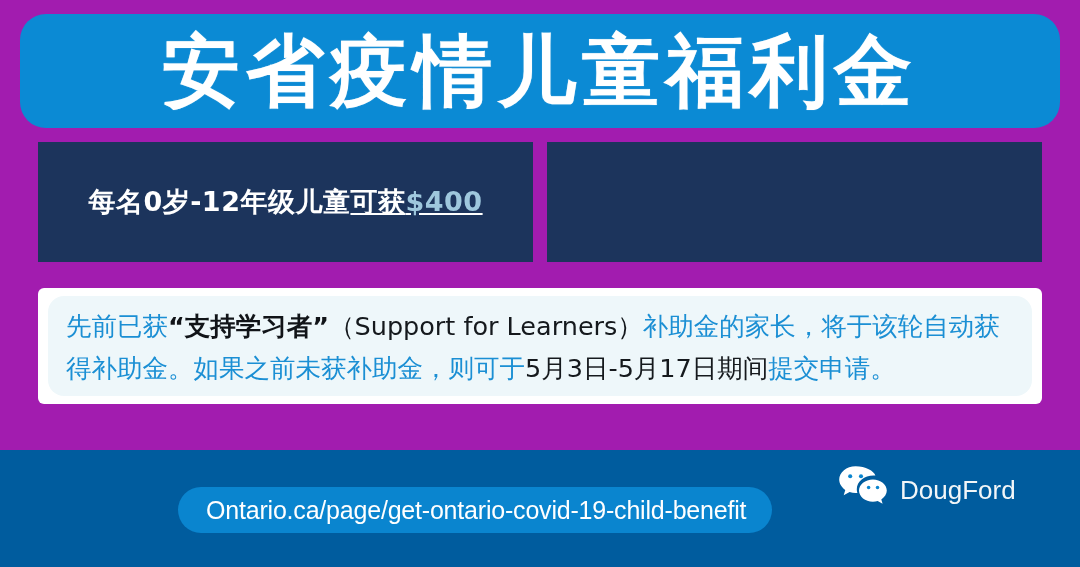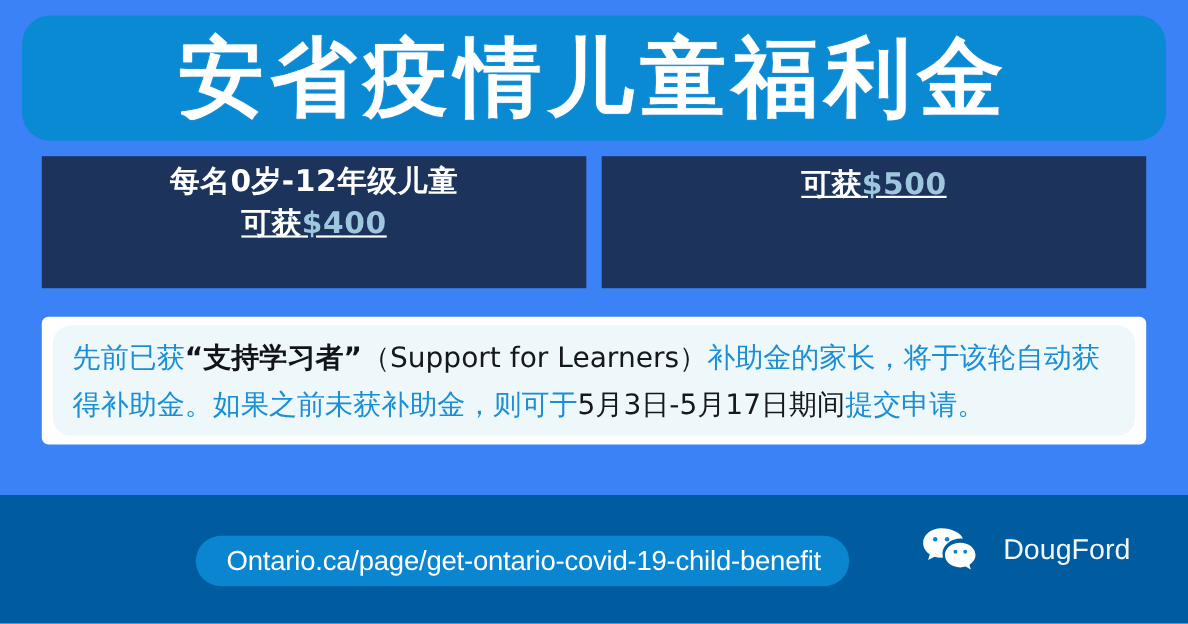--- a/index.html
+++ b/index.html
@@ -9,21 +9,21 @@
   }
   body {
     font-family: "Liberation Sans", "DejaVu Sans", sans-serif;
   }
 
   .poster {
     position: relative;
     width: 1080px;
     height: 567px;
     overflow: hidden;
-    background: #3b82f6;
+    background: #a21caf;
   }
 
   
   .title-panel {
     position: absolute;
     left: 20px;
     top: 14px;
     width: 1040px;
     height: 114px;
     background: #0b8ad4;
@@ -57,23 +57,23 @@
     top: 142px;
     width: 1004px;
     height: 120px;
     display: flex;
     gap: 14px;
   }
   .card {
     flex: 1 1 0;
     background: #1c345c;
     display: flex;
-    flex-direction: column;
-    align-items: center;
-    justify-content: flex-start;
+    flex-direction: row;
+    align-items: center;
+    justify-content: center;
     padding: 6px 8px;
     box-sizing: border-box;
   }
   .card-line1 {
     color: #ffffff;
     font-family: "DejaVu Sans", "Liberation Sans", sans-serif;
     font-weight: 700;
     font-size: 27px;
     line-height: 1.35;
     letter-spacing: 0.5px;
@@ -157,25 +157,25 @@
   .url-text {
     color: #ffffff;
     font-family: "Liberation Sans", "DejaVu Sans", sans-serif;
     font-size: 25px;
     letter-spacing: -0.2px;
     white-space: nowrap;
   }
   .wechat-block {
     position: absolute;
     left: 838px;
-    top: 476px;
+    top: 460px;
     height: 46px;
     display: flex;
-    align-items: center;
-    gap: 24px;
+    align-items: flex-end;
+    gap: 12px;
   }
   .wechat-icon {
     width: 50px;
     height: 42px;
     position: relative;
     display: block;
   }
   .brand-name {
     color: #f2f6f8;
     font-family: "Liberation Sans", "DejaVu Sans", sans-serif;
@@ -195,23 +195,20 @@
   <div class="cards">
 
     <div class="card">
       <div class="card-line1">每名0岁-12年级儿童</div>
       <div class="card-line2">
         <span>可获</span><span class="card-amount">$400</span>
       </div>
     </div>
 
     <div class="card">
-      <div class="card-line2">
-        <span>可获</span><span class="card-amount">$500</span>
-      </div>
     </div>
 
   </div>
 
   <div class="note-box">
     <div class="note-inner">
       <div class="note-text">
         <span>先前已获</span><span class="dark">“支持学习者”</span><span class="dark-reg">（Support for Learners）</span><span>补助金的家长，将于该轮自动获得补助金。如果之前未获补助金，则可于</span><span class="dark-reg">5月3日-5月17日期间</span><span>提交申请。</span>
       </div>
     </div>

